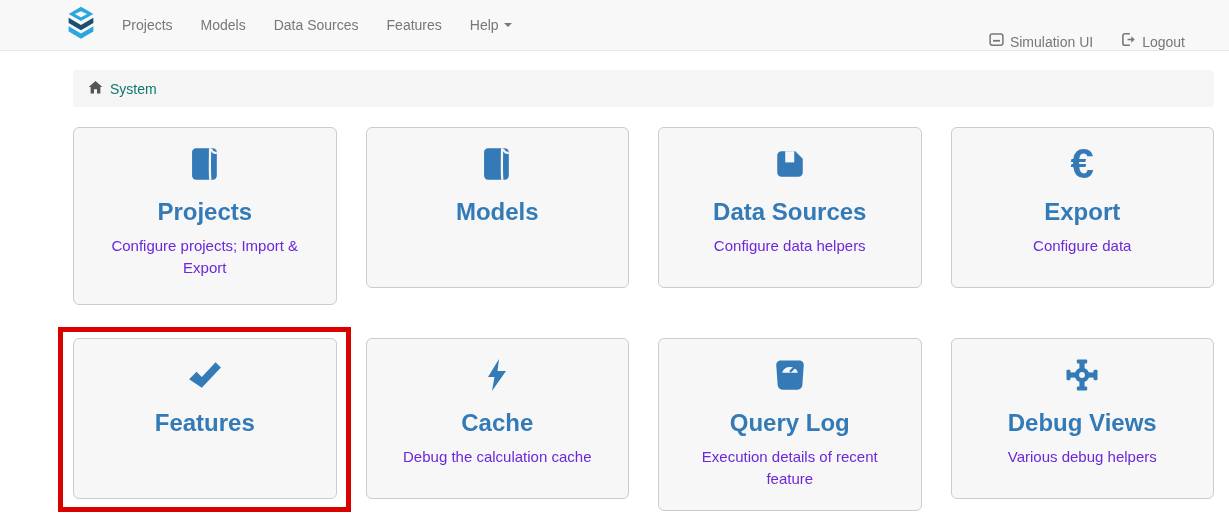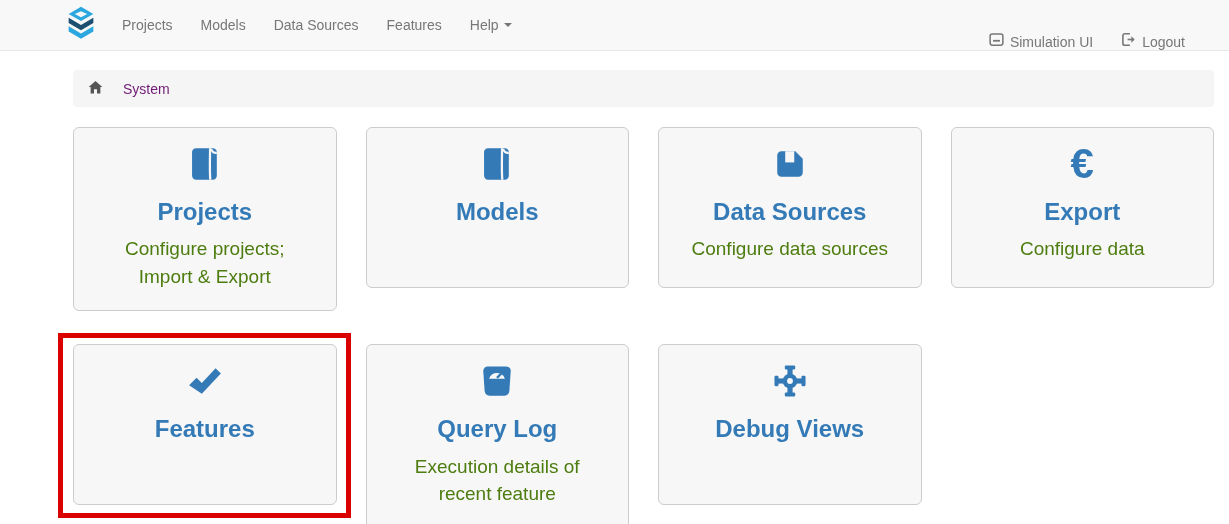--- a/index.html
+++ b/index.html
@@ -27,39 +27,39 @@
   }
 
   
   .main { padding: 19px 15px 0 73px; }
 
   .breadcrumb {
     background: #f5f5f5; border-radius: 4px; height: 37px;
     display: flex; align-items: center; padding: 0 15px;
     color: #555; font-size: 14px; margin-bottom: 20px;
   }
-  .breadcrumb .crumb-label { margin-left: 20px; color: #701a75; }
+  .breadcrumb .crumb-label { margin-left: 7px; color: #0f766e; }
 
   
   .grid {
     display: grid; grid-template-columns: repeat(4, 1fr);
     column-gap: 29px; row-gap: 33px; align-items: start;
   }
   .cell { position: relative; }
   .card {
     background: #f7f7f7; border: 1px solid #ccc; border-radius: 6px;
     min-height: 161px; text-align: center; padding: 16px 28px 20px 28px;
     cursor: pointer; display: block; text-decoration: none;
   }
   .card.tall { min-height: 178px; }
   .card-icon { height: 40px; display: flex; align-items: center; justify-content: center; }
   .card-title {
     margin-top: 15px; font-size: 24px; font-weight: bold; color: #337ab7; line-height: 1.1;
   }
-  .card-sub { margin-top: 10px; font-size: 19px; color: #4d7c0f; line-height: 1.45; }
+  .card-sub { margin-top: 10px; font-size: 15px; color: #6d28d9; line-height: 1.45; }
   .euro-glyph { font-size: 42px; font-weight: bold; color: #337ab7; line-height: 40px; }
 
   .highlight-box {
     position: absolute; top: -11px; left: -15px; right: -14px; bottom: -13px;
     border: 5px solid #db0000; pointer-events: none; z-index: 2;
   }
 </style>
 </head>
 <body>
 
@@ -172,21 +172,21 @@
     <div class="cell">
       <a class="card">
         <div class="card-icon">
           <svg width="34" height="34" viewBox="0 0 32 32">
             <path d="M4 8 c0 -2.3 1.7 -4 4 -4 h13 l7 7 v13 c0 2.3 -1.7 4 -4 4 h-16 c-2.3 0 -4 -1.7 -4 -4 z" fill="#337ab7"></path>
             <rect x="11.5" y="4" width="8.5" height="10.5" fill="#f7f7f7"></rect>
             <rect x="13.2" y="4" width="5" height="8.8" fill="#337ab7" opacity="0"></rect>
           </svg>
         </div>
         <div class="card-title">Data Sources</div>
-        <div class="card-sub">Configure data sources</div>
+        <div class="card-sub">Configure data helpers</div>
       </a>
     </div>
 
     <div class="cell">
       <a class="card">
         <div class="card-icon">
           <span class="euro-glyph">€</span>
         </div>
         <div class="card-title">Export</div>
         <div class="card-sub">Configure data</div>
@@ -198,20 +198,31 @@
       <a class="card">
         <div class="card-icon">
           <svg width="36" height="32" viewBox="0 0 34 30">
             <path d="M2 19 L9 12 L14 17 L27 3 L32 8 L14 27 Z" fill="#337ab7"></path>
           </svg>
         </div>
         <div class="card-title">Features</div>
       </a>
     </div>
 
+    <div class="cell">
+      <a class="card">
+        <div class="card-icon">
+          <svg width="24" height="36" viewBox="0 0 24 32">
+            <polygon points="14,0 3,18 9.5,18 7,32 21,12 12.5,12" fill="#337ab7"></polygon>
+          </svg>
+        </div>
+        <div class="card-title">Cache</div>
+        <div class="card-sub">Debug the calculation cache</div>
+      </a>
+    </div>
 
     <div class="cell">
       <a class="card">
         <div class="card-icon">
           <svg width="36" height="36" viewBox="0 0 32 32">
             <path d="M8 3 h16 c2.6 0 4.3 1.7 4.2 4.3 l-1.2 17.4 c-.2 2.5 -1.8 4.3 -4.3 4.3 h-13.4 c-2.5 0 -4.1 -1.8 -4.3 -4.3 L3.8 7.3 C3.7 4.7 5.4 3 8 3 z" fill="#337ab7"></path>
             <path d="M9 14 a7.3 7 0 0 1 14 0 z" fill="#f7f7f7"></path>
             <path d="M16 13.2 L20.3 8.8" stroke="#337ab7" stroke-width="2"></path>
           </svg>
         </div>
@@ -230,17 +241,18 @@
             <rect x="11.4" y="2.2" width="9.2" height="3.6" rx="1" fill="#337ab7"></rect>
             <rect x="13.7" y="19" width="4.6" height="9" fill="#337ab7"></rect>
             <rect x="11.4" y="26.2" width="9.2" height="3.6" rx="1" fill="#337ab7"></rect>
             <rect x="4" y="13.7" width="9" height="4.6" fill="#337ab7"></rect>
             <rect x="2.2" y="11.4" width="3.6" height="9.2" rx="1" fill="#337ab7"></rect>
             <rect x="19" y="13.7" width="9" height="4.6" fill="#337ab7"></rect>
             <rect x="26.2" y="11.4" width="3.6" height="9.2" rx="1" fill="#337ab7"></rect>
           </svg>
         </div>
         <div class="card-title">Debug Views</div>
+        <div class="card-sub">Various debug helpers</div>
       </a>
     </div>
 
   </div>
 </div>
 
 </body></html>

